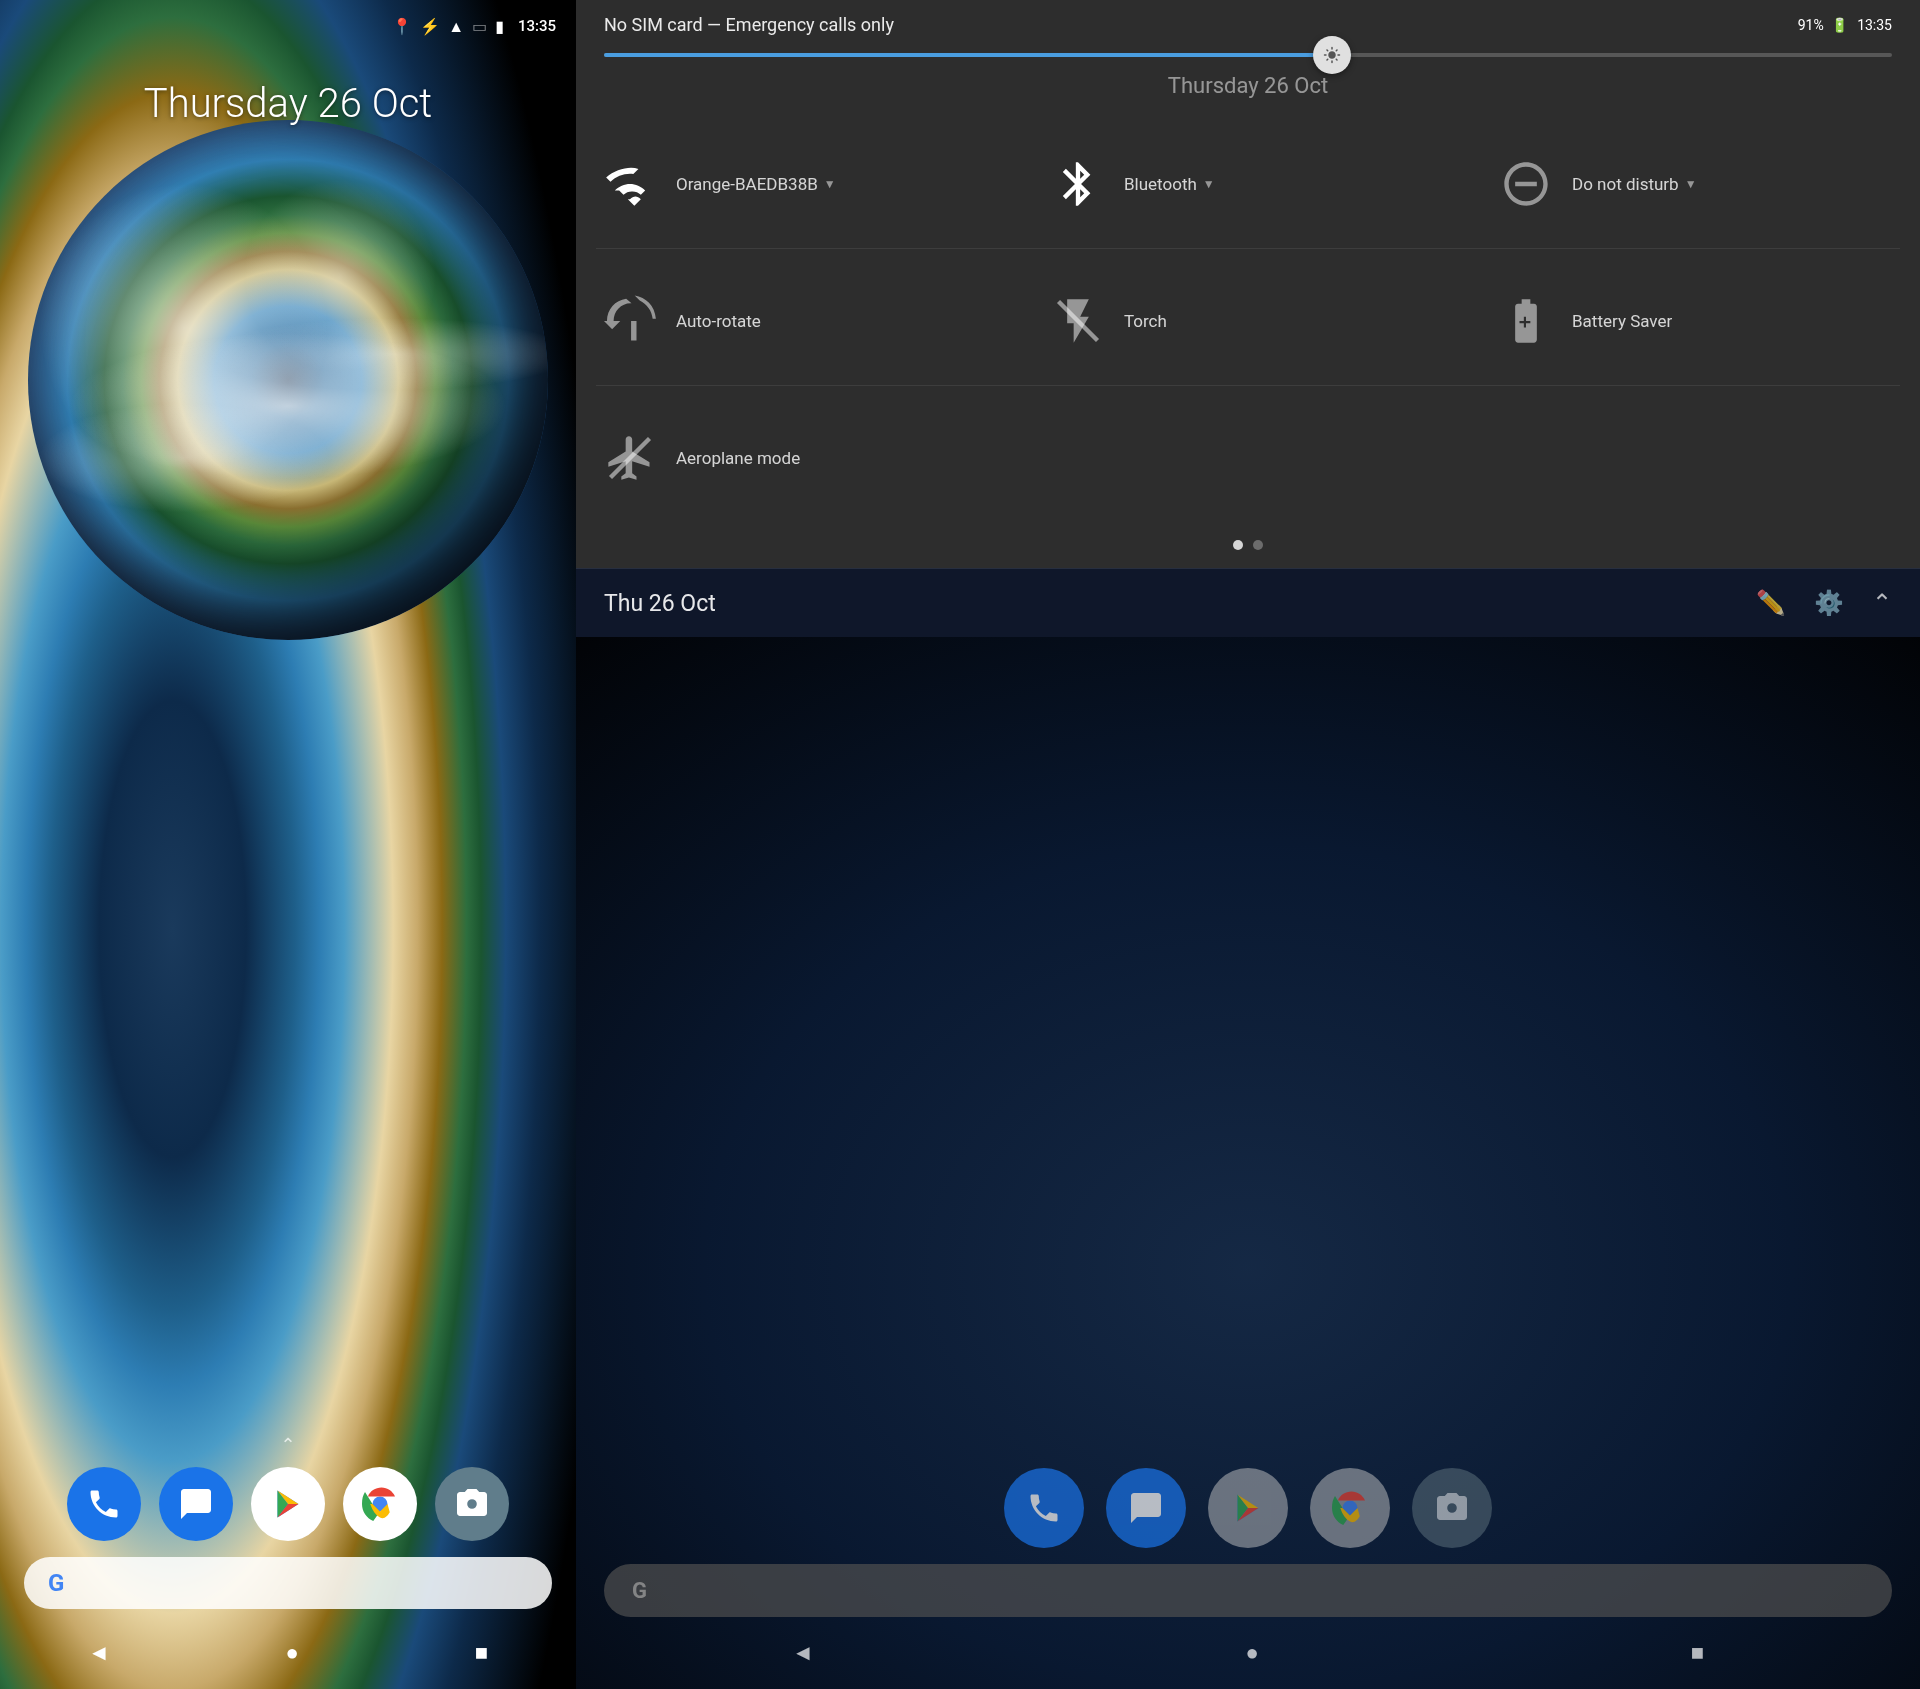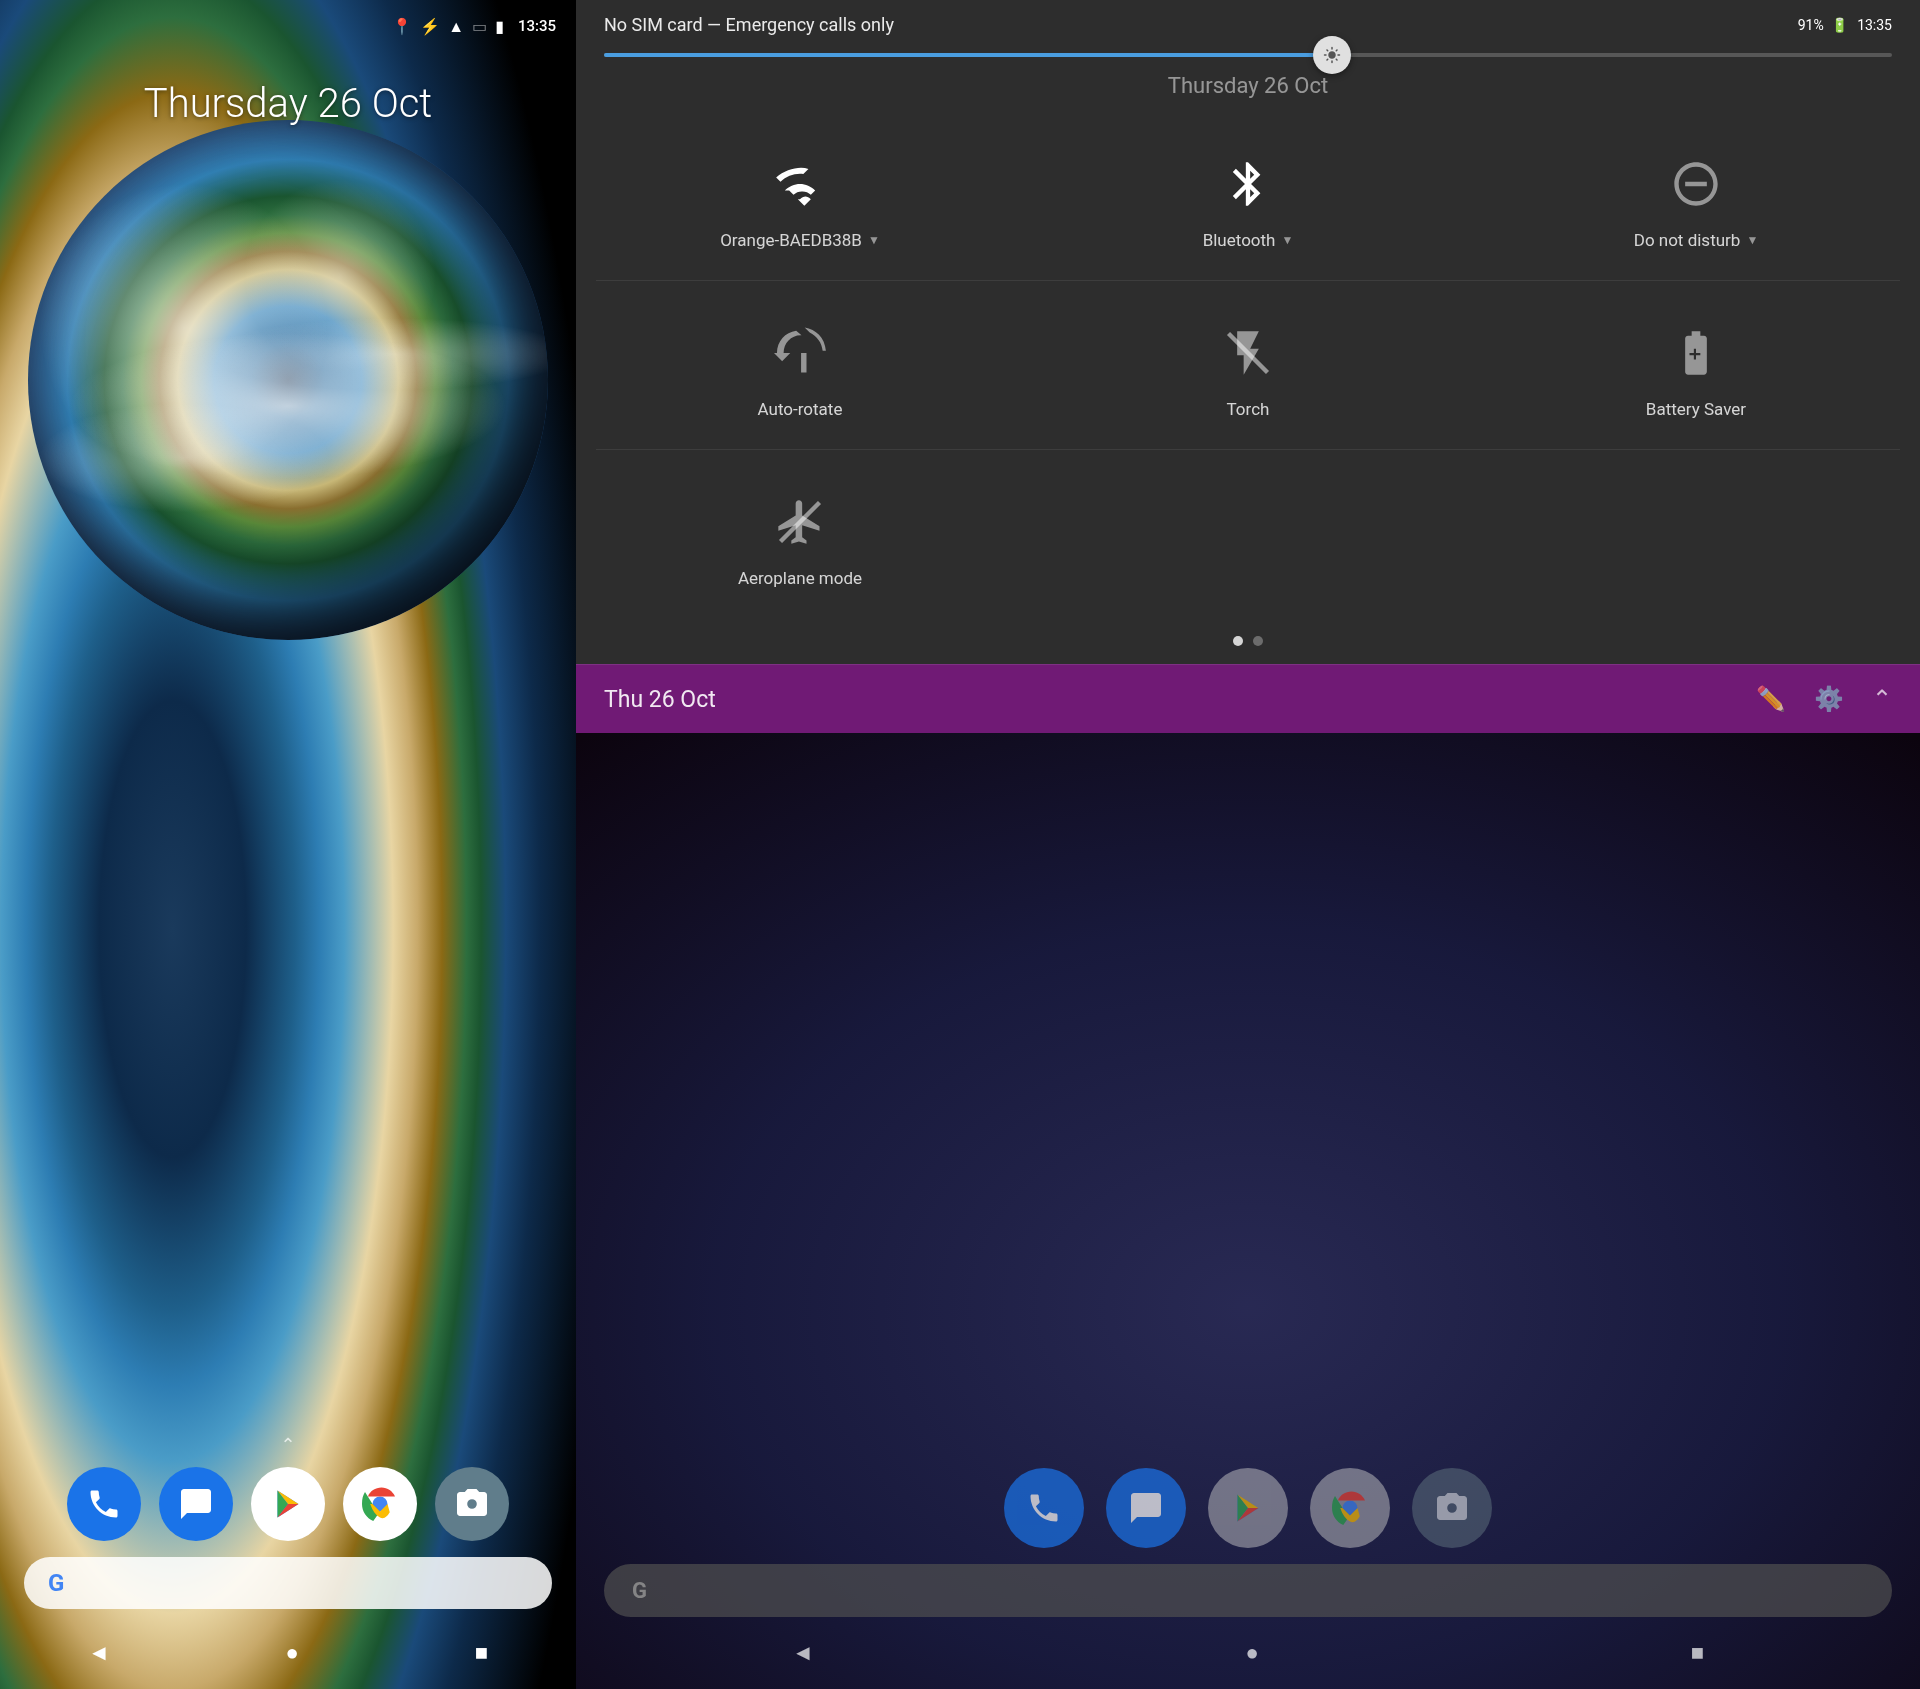--- a/index.html
+++ b/index.html
@@ -203,21 +203,21 @@
       color: white;
       font-size: 22px;
       cursor: pointer;
       padding: 10px 30px;
     }
 
     
     .right-panel {
       width: 1344px;
       height: 1689px;
-      background: #701a75;
+      background: #0f172a;
       display: flex;
       flex-direction: column;
       position: relative;
     }
 
     .qs-top {
       background: #2d2d2d;
       padding: 0;
     }
 
@@ -294,21 +294,21 @@
     
     .quick-tiles {
       display: grid;
       grid-template-columns: repeat(3, 1fr);
       gap: 0;
       padding: 10px 0;
     }
 
     .tile {
       display: flex;
-      flex-direction: column;
+      flex-direction: row;
       align-items: center;
       padding: 28px 20px 20px;
       cursor: pointer;
       gap: 12px;
     }
 
     .tile-icon-wrap {
       width: 68px;
       height: 68px;
       display: flex;

